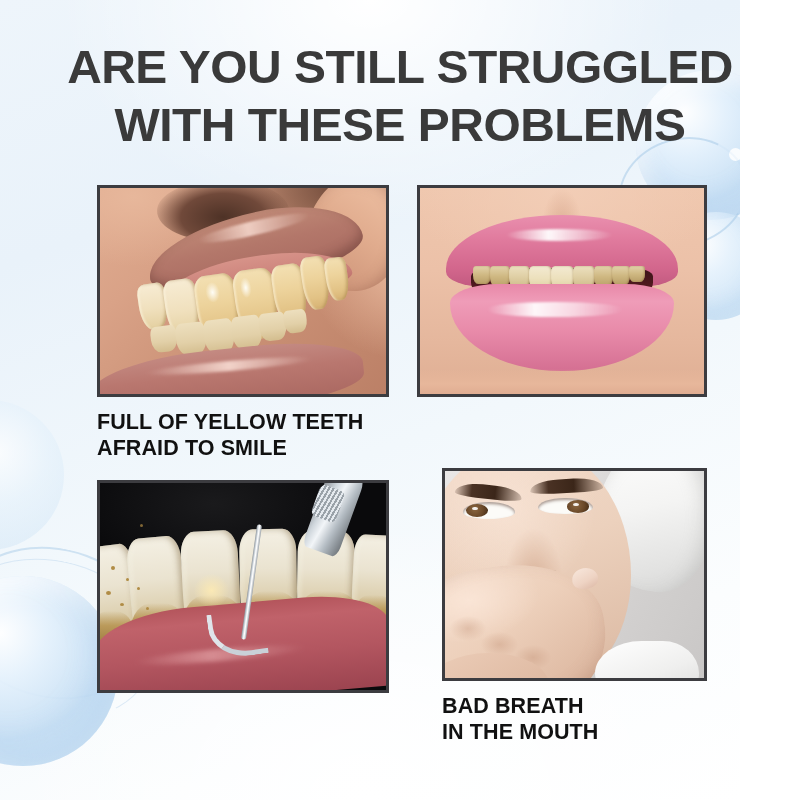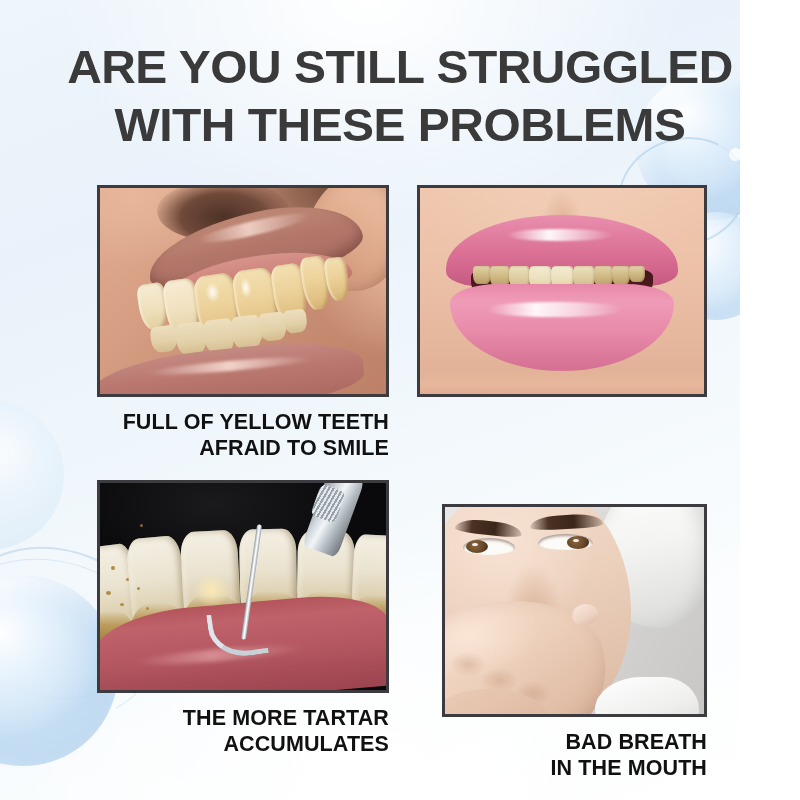--- a/index.html
+++ b/index.html
@@ -132,21 +132,21 @@
     position: relative;
     border: 3px solid #3c3c40;
     overflow: hidden;
     background: #cdb7a6;
   }
   .photo-inner { position: absolute; inset: 0; overflow: hidden; }
 
   .caption {
     position: absolute;
     width: 100%;
-    text-align: right;
+    text-align: left;
     color: #111111;
     font-weight: bold;
     font-size: 21.5px;
     line-height: 26px;
     white-space: pre-line;
     letter-spacing: 0.1px;
   }
 
   
   #p1 .skin {
@@ -615,25 +615,23 @@
 
         <div class="gumline"></div>
         <div class="gum-shine"></div>
         <div class="glow"></div>
         <div class="scaler-handle"></div>
         <div class="scaler-grip"></div>
         <div class="scaler-tip"></div>
         <div class="scaler-hook"></div>
       </div>
     </div>
-    <div class="caption" style="top:225px;">THE MORE TARTAR
-ACCUMULATES</div>
   </div>
 
-  <div class="cell" style="left:442px; top:504px; width:265px;">
+  <div class="cell" style="left:442px; top:468px; width:265px;">
     <div class="photo" id="p4" style="width:265px; height:213px;">
       <div class="photo-inner">
         <div class="bg4"></div>
         <div class="towel"></div>
         <div class="face"></div>
         <div class="brow" style="left:4%;  top:7%;  width:26%; transform:rotate(6deg);"></div>
         <div class="brow" style="left:33%; top:4%;  width:28%; transform:rotate(-3deg);"></div>
         <div class="eye" style="left:7%;  top:15%; width:20%;">
           <div class="iris" style="left:6%;"></div>
         </div>

